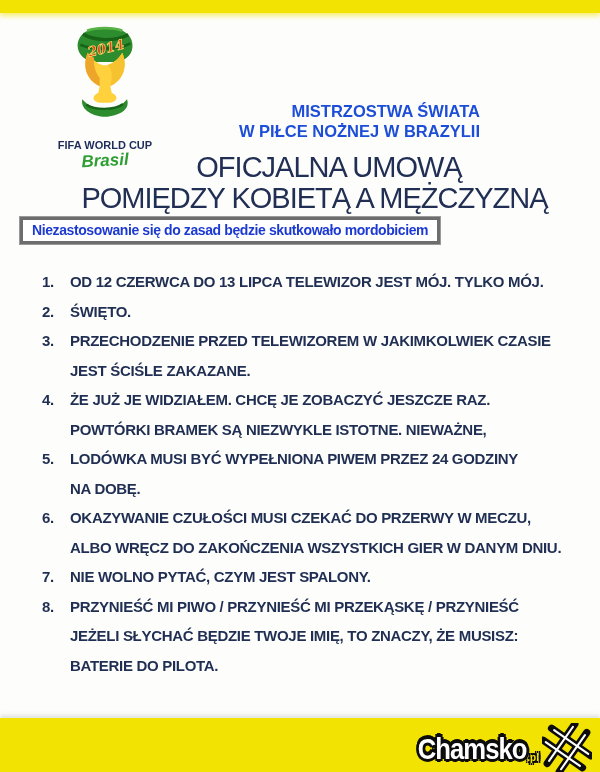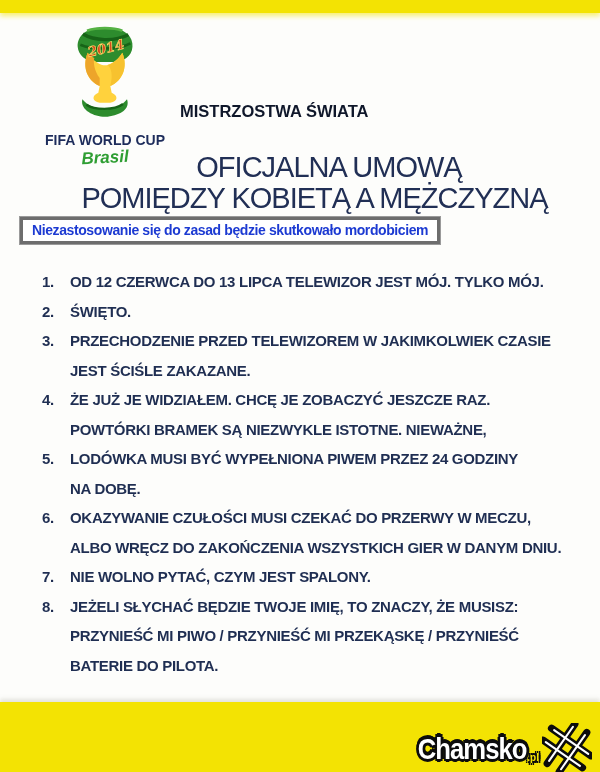--- a/index.html
+++ b/index.html
@@ -3,32 +3,32 @@
 <meta charset="utf-8">
 <style>
   html,body{margin:0;padding:0;background:#e8e8e8;}
   .page{
     position:relative; width:600px; height:772px; margin:0 auto;
     background:#fdfdfb; overflow:hidden;
     font-family:"Liberation Sans","DejaVu Sans",sans-serif;
   }
   .bar{position:absolute;left:0;right:0;background:#f3e303;}
   .bar.top{top:0;height:13px;box-shadow:0 3px 5px rgba(243,227,3,.55);}
-  .bar.bottom{bottom:0;height:70px;box-shadow:0 -3px 4px rgba(180,180,165,.35);margin-top:24px;}
+  .bar.bottom{bottom:0;height:54px;box-shadow:0 -3px 4px rgba(180,180,165,.35);margin-top:24px;}
 
   
   .logo{position:absolute;left:38px;top:24px;width:134px;text-align:center;}
   .logo svg{display:block;margin:0 auto;}
-  .fifa-line{font-size:14px;font-weight:bold;color:#1d2c5b;letter-spacing:0;margin-top:12px;white-space:nowrap;}
+  .fifa-line{font-size:11px;font-weight:bold;color:#1d2c5b;letter-spacing:0;margin-top:19px;white-space:nowrap;}
   .brasil-line{font-size:17px;font-weight:bold;font-style:italic;color:#2f9e33;margin-top:0;transform:rotate(-3deg);}
 
   
   .subtitle{
-    position:absolute;left:180px;top:101px;width:300px;text-align:left;
-    color:#0f172a;font-weight:bold;font-size:16.5px;line-height:20px;white-space:nowrap;
+    position:absolute;left:180px;top:101px;width:300px;text-align:right;
+    color:#1d4ed8;font-weight:bold;font-size:16.5px;line-height:20px;white-space:nowrap;
   }
   
   .title{
     position:absolute;left:0;right:0;top:152px;margin:0;text-align:center;
     color:#212f55;font-weight:normal;font-size:29px;line-height:31px;letter-spacing:-1px;
   }
   .title .t1{display:block;transform:translateX(29px);white-space:nowrap;}
   .title .t2{display:block;white-space:nowrap;margin-left:29px;}
 
   
@@ -91,20 +91,21 @@
 
       <path d="M26,112 C22,130 48,140 64,138 C84,136 98,126 93,112 C85,123 69,128 57,127 C45,126 33,121 26,112 Z" fill="#2d8c2d"></path>
       <path d="M32,120 C44,128 74,129 87,119" stroke="#176317" stroke-width="3.5" fill="none"></path>
     </svg>
     <div class="fifa-line">FIFA WORLD CUP</div>
     <div class="brasil-line">Brasil</div>
   </div>
 
   <div class="subtitle">
     <span>MISTRZOSTWA ŚWIATA</span><br>
+    <span>W PIŁCE NOŻNEJ W BRAZYLII</span>
   </div>
 
   <h1 class="title">
     <span class="t1">OFICJALNA UMOWĄ</span>
     <span class="t2">POMIĘDZY KOBIETĄ A MĘŻCZYZNĄ</span>
   </h1>
 
   <div class="warning-wrap">
     <div class="warning-box">
       <span class="warning-text">Niezastosowanie się do zasad będzie skutkowało mordobiciem</span>
@@ -154,22 +155,22 @@
     </li>
     <li class="rule">
       <span class="num">7.</span>
       <span class="lines">
           <span class="rl">NIE WOLNO PYTAĆ, CZYM JEST SPALONY.</span>
         </span>
     </li>
     <li class="rule">
       <span class="num">8.</span>
       <span class="lines">
+        <span class="rl">PRZYNIEŚĆ MI PIWO / PRZYNIEŚĆ MI PRZEKĄSKĘ / PRZYNIEŚĆ</span>
         <span class="rl">JEŻELI SŁYCHAĆ BĘDZIE TWOJE IMIĘ, TO ZNACZY, ŻE MUSISZ:</span>
-        <span class="rl">PRZYNIEŚĆ MI PIWO / PRZYNIEŚĆ MI PRZEKĄSKĘ / PRZYNIEŚĆ</span>
         <span class="rl">BATERIE DO PILOTA.</span>
       </span>
     </li>
   </ol>
 
   <div class="bar bottom">
     <div class="chamsko">
       <span class="cham-name">Chamsko</span>
       <span class="cham-tld">.pl</span>
       <svg class="hash-icon" viewBox="0 0 48 48" width="50" height="50" aria-hidden="true">

